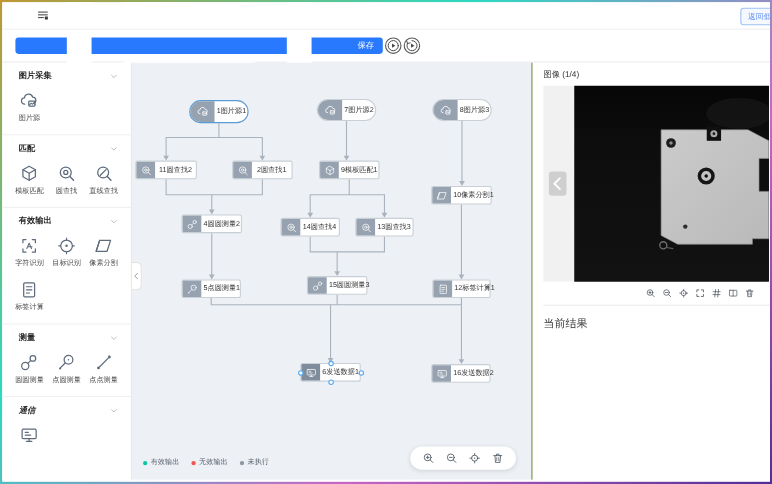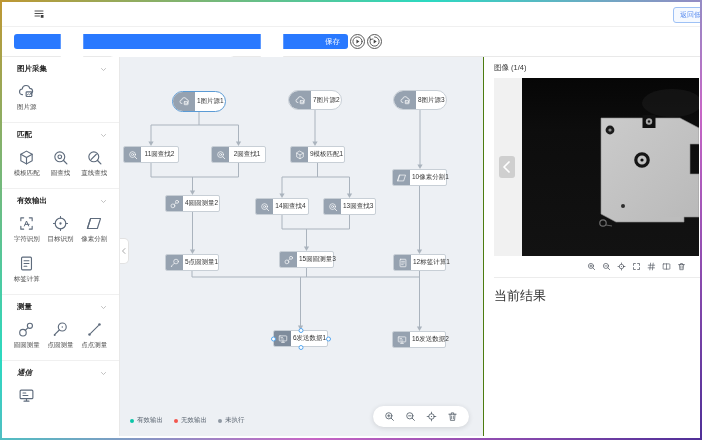--- a/index.html
+++ b/index.html
@@ -76,21 +76,21 @@
   .carousel { display:flex; height:178px; }
   .carousel-strip { flex:0 0 28px; background:#f1f1f1; position:relative; }
   .prev-btn { position:absolute; left:5px; top:78px; width:16px; height:22px; background:#cfcfcf;
               border-radius:3px; color:#fff; display:flex; align-items:center; justify-content:center; cursor:pointer; }
   .prev-btn svg { width:8px; height:8px; }
   .vision-img { flex:0 0 177px; background:#000; }
   .rp-toolbar { display:flex; justify-content:flex-end; align-items:center; gap:6px;
                 padding:6px 14px 6px 0; color:#3f4650; }
   .rp-toolbar svg { width:9px; height:9px; cursor:pointer; }
   .rp-divider { border-top:1px solid #ececec; margin-right:0; }
-  .rp-result { font-size:13px; color:#333; padding:9px 0; }
+  .rp-result { font-size:10px; color:#333; padding:9px 0; }
 </style>
 </head>
 <body>
 
 <div id="frame">
 <div id="app">
 
   <div class="topbar">
     <span class="menu-ic">
           <svg viewBox="0 0 24 24" fill="none" stroke="currentColor" stroke-width="1.8" stroke-linecap="round" stroke-linejoin="round" style="width:100%;height:100%;display:block">

